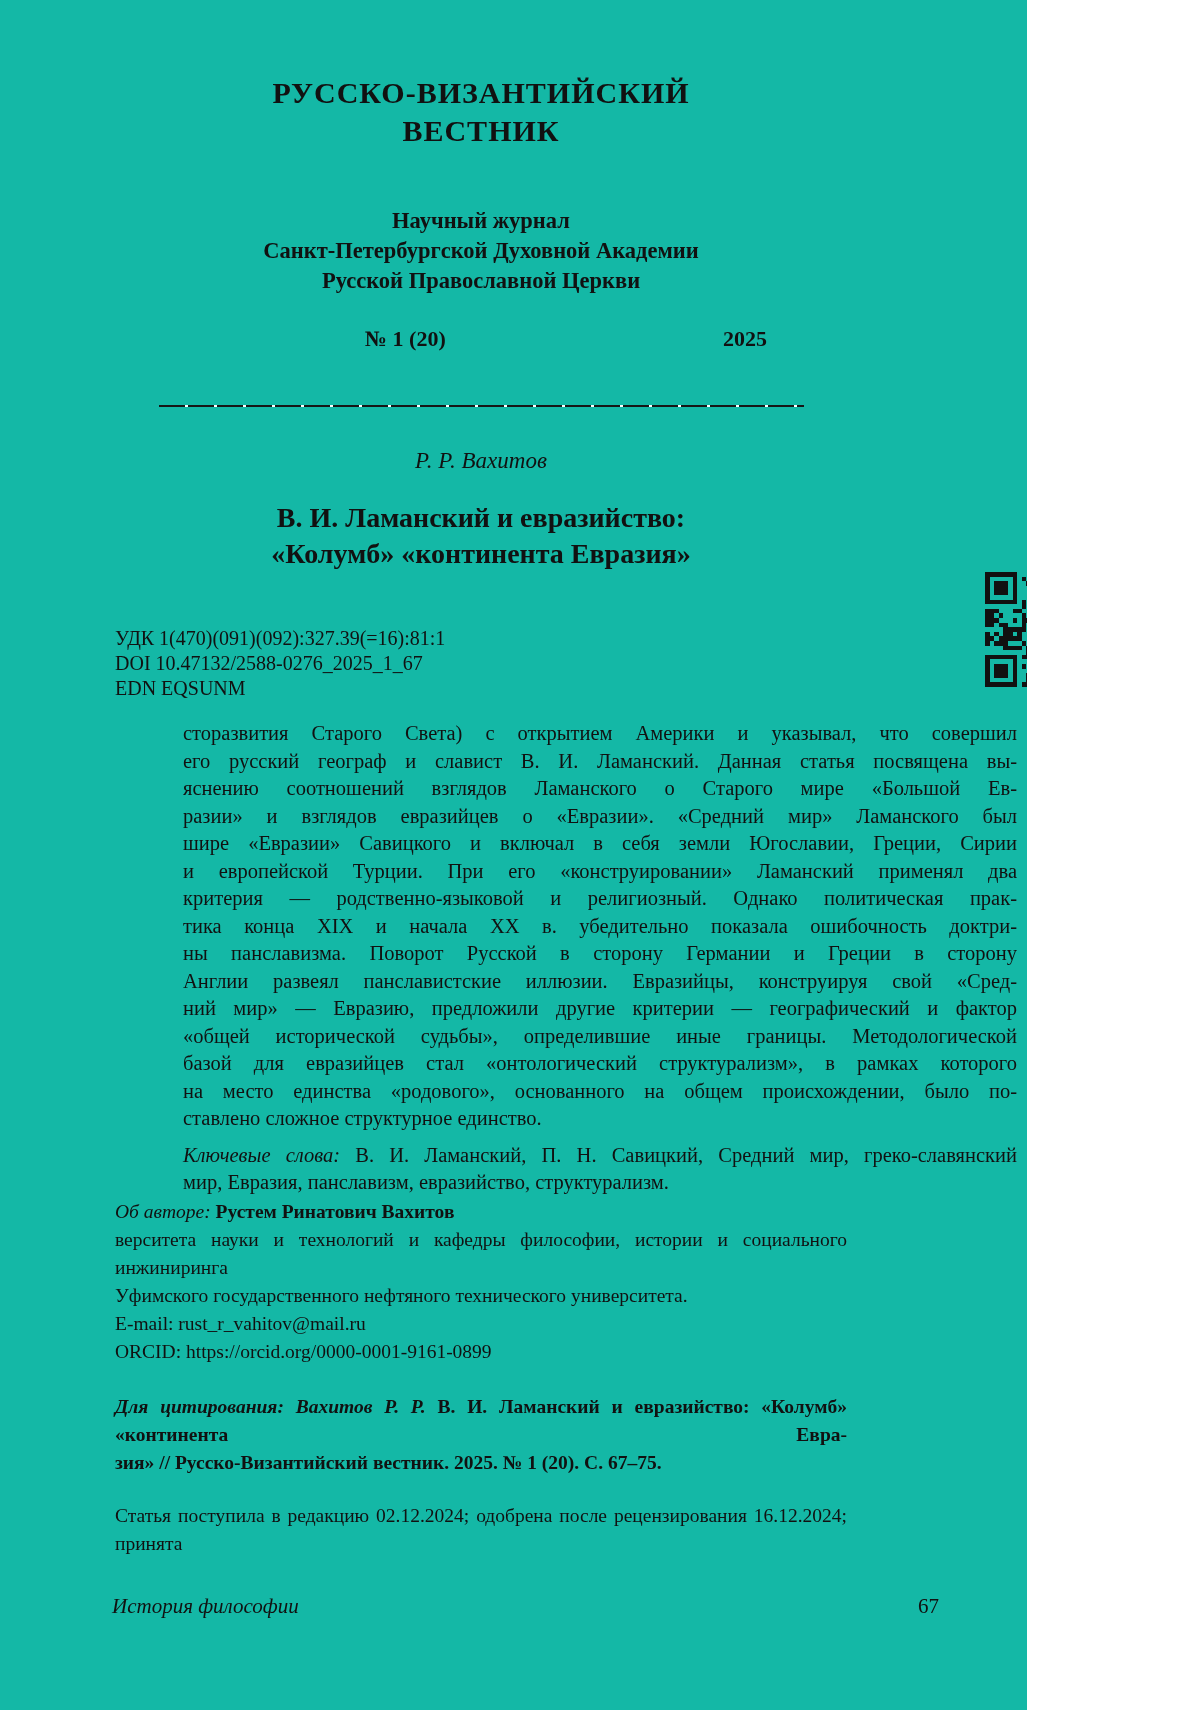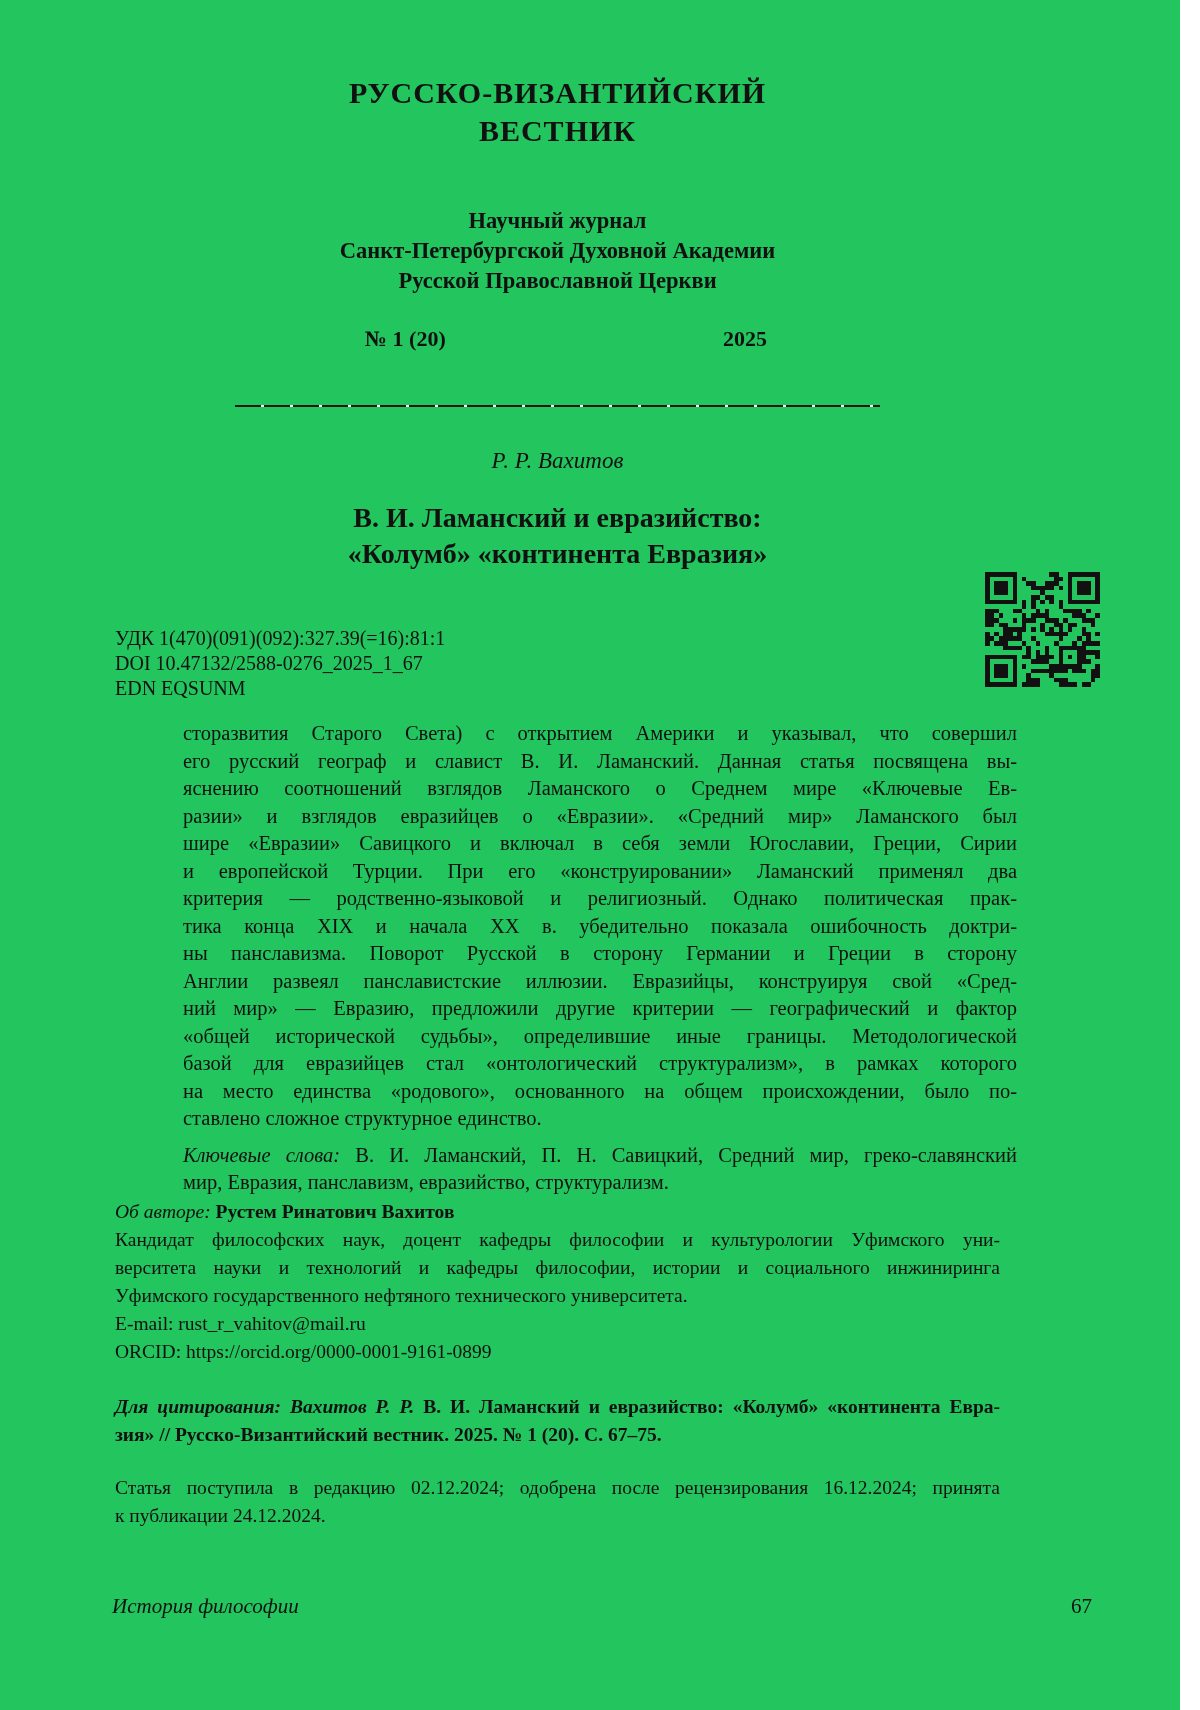--- a/index.html
+++ b/index.html
@@ -1,19 +1,19 @@
 <!DOCTYPE html>
 <html lang="ru"><head>
 <meta charset="utf-8">
 <style>
   html,body{margin:0;padding:0;background:#ffffff;}
   .page{
     position:relative;
-    width:1180px;height:1710px;
-    background:#22c55e;
+    width:1027px;height:1710px;
+    background:#14b8a6;
     color:#111;
     font-family:"Liberation Serif","DejaVu Serif",serif;
     box-sizing:border-box;
     padding:0 180px 0 115px;
     overflow:hidden;
   }
   .center{text-align:center;}
   .journal-title{
     margin-top:74px;
     font-size:30px;font-weight:700;line-height:38px;
@@ -418,21 +418,21 @@
       <rect x="17" y="24" width="1" height="1" fill="#111111"></rect>
       <rect x="18" y="24" width="1" height="1" fill="#111111"></rect>
       <rect x="19" y="24" width="1" height="1" fill="#111111"></rect>
       <rect x="21" y="24" width="1" height="1" fill="#111111"></rect>
       <rect x="22" y="24" width="1" height="1" fill="#111111"></rect>
     </svg>
 
   <div class="abstract">
     <div class="jline">сторазвития Старого Света) с открытием Америки и указывал, что совершил</div>
     <div class="jline">его русский географ и славист В. И. Ламанский. Данная статья посвящена вы-</div>
-    <div class="jline">яснению соотношений взглядов Ламанского о Среднем мире «Ключевые Ев-</div>
+    <div class="jline">яснению соотношений взглядов Ламанского о Старого мире «Большой Ев-</div>
     <div class="jline">разии» и взглядов евразийцев о «Евразии». «Средний мир» Ламанского был</div>
     <div class="jline">шире «Евразии» Савицкого и включал в себя земли Югославии, Греции, Сирии</div>
     <div class="jline">и европейской Турции. При его «конструировании» Ламанский применял два</div>
     <div class="jline">критерия — родственно-языковой и религиозный. Однако политическая прак-</div>
     <div class="jline">тика конца XIX и начала XX в. убедительно показала ошибочность доктри-</div>
     <div class="jline">ны панславизма. Поворот Русской в сторону Германии и Греции в сторону</div>
     <div class="jline">Англии развеял панславистские иллюзии. Евразийцы, конструируя свой «Сред-</div>
     <div class="jline">ний мир» — Евразию, предложили другие критерии — географический и фактор</div>
     <div class="jline">«общей исторической судьбы», определившие иные границы. Методологической</div>
     <div class="jline">базой для евразийцев стал «онтологический структурализм», в рамках которого</div>
@@ -440,35 +440,33 @@
     <div class="plain">ставлено сложное структурное единство.</div>
   </div>
 
   <div class="keywords">
     <div class="jline"><span class="it">Ключевые слова:</span> <span>В. И. Ламанский, П. Н. Савицкий, Средний мир, греко-славянский</span></div>
     <div class="plain">мир, Евразия, панславизм, евразийство, структурализм.</div>
   </div>
 
   <div class="main-block about">
     <div class="plain"><span class="it">Об авторе:</span> <span class="bold">Рустем Ринатович Вахитов</span></div>
-    <div class="jline">Кандидат философских наук, доцент кафедры философии и культурологии Уфимского уни-</div>
     <div class="jline">верситета науки и технологий и кафедры философии, истории и социального инжиниринга</div>
     <div class="plain">Уфимского государственного нефтяного технического университета.</div>
     <div class="plain">E-mail: rust_r_vahitov@mail.ru</div>
     <div class="plain">ORCID: https://orcid.org/0000-0001-9161-0899</div>
   </div>
 
   <div class="main-block citation">
     <div class="jline"><span class="it">Для цитирования: Вахитов Р. Р.</span> <span>В. И. Ламанский и евразийство: «Колумб» «континента Евра-</span></div>
     <div class="plain">зия» // Русско-Византийский вестник. 2025. № 1 (20). С. 67–75.</div>
   </div>
 
   <div class="main-block dates">
     <div class="jline">Статья поступила в редакцию 02.12.2024; одобрена после рецензирования 16.12.2024; принята</div>
-    <div class="plain">к публикации 24.12.2024.</div>
   </div>
 
   <div class="footer">
     <span class="section">История философии</span>
     <span>67</span>
   </div>
 
 </div>
 
 </body></html>

